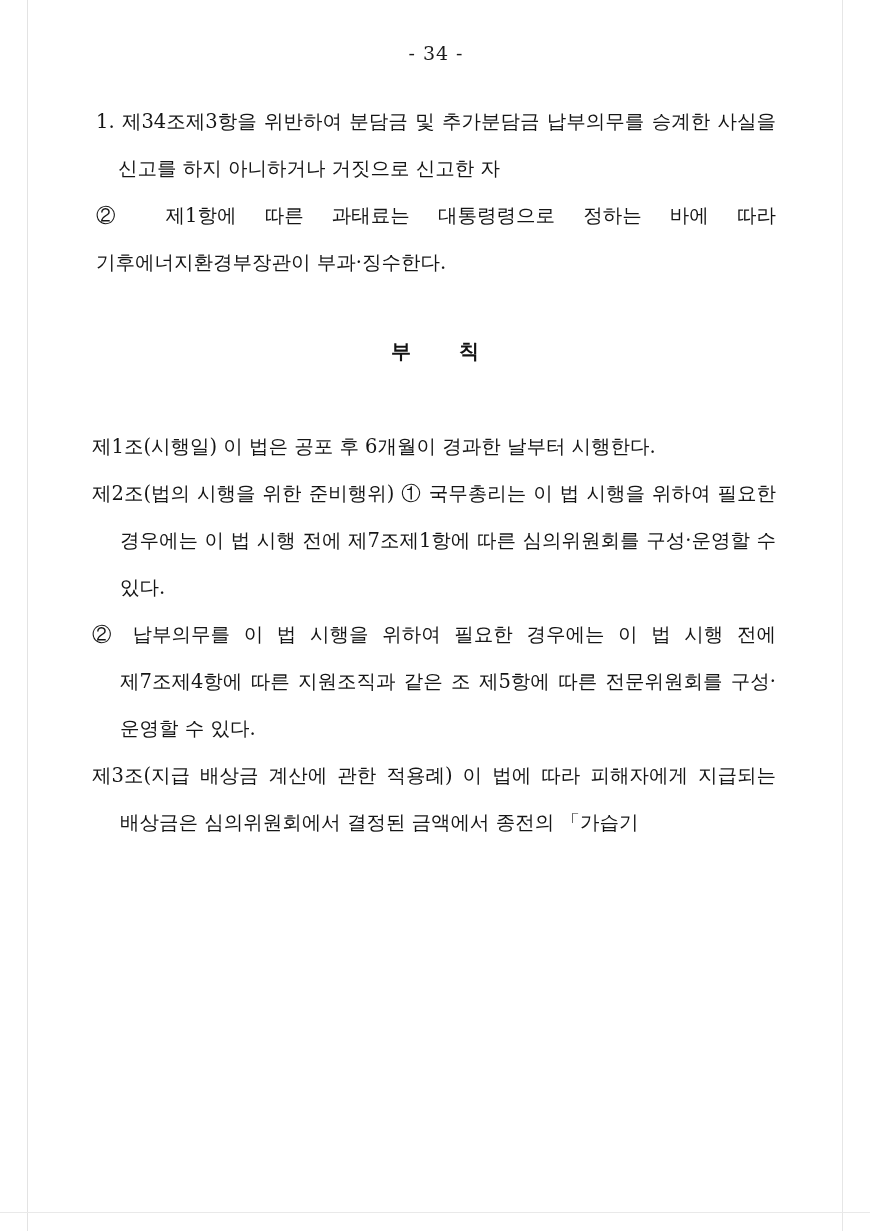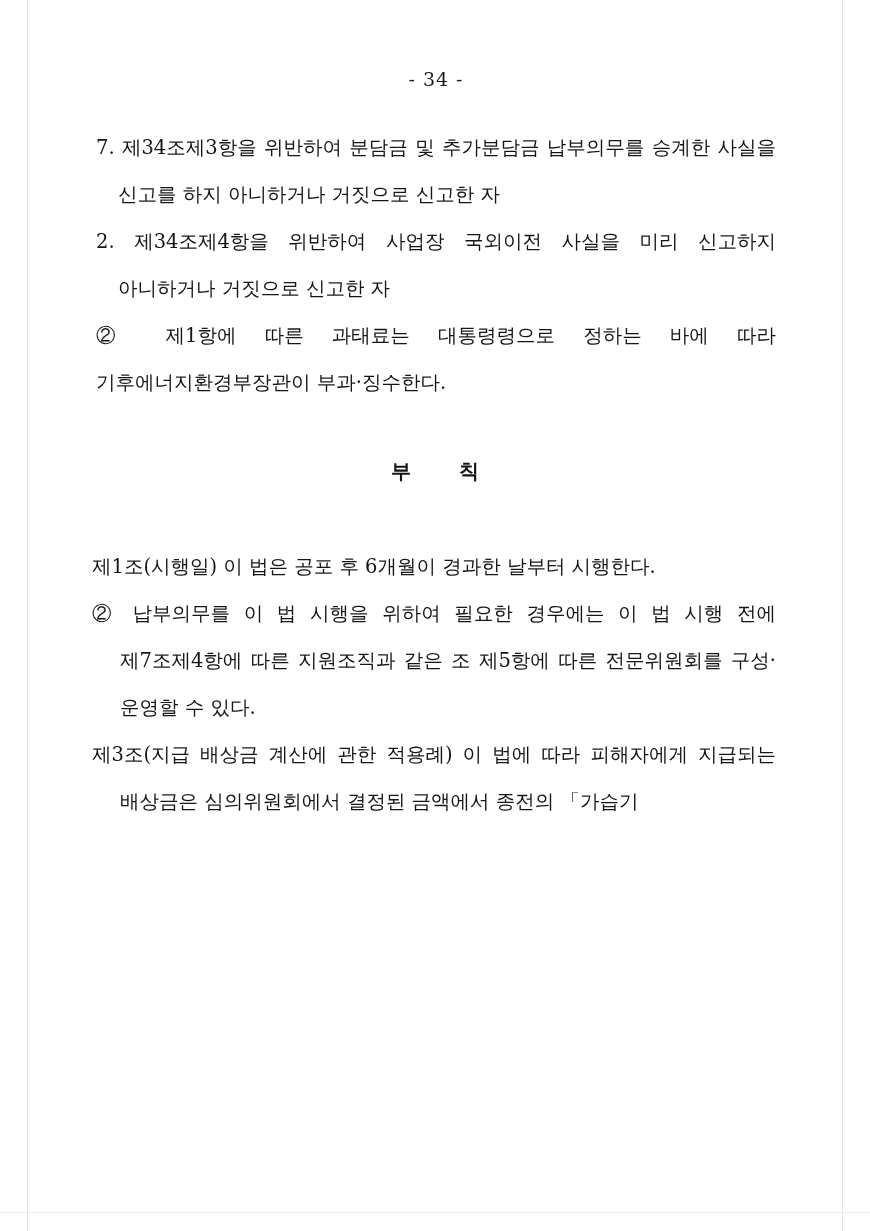--- a/index.html
+++ b/index.html
@@ -41,21 +41,21 @@
     left: 0;
     bottom: 18px;
     width: 870px;
     height: 1px;
     background: #e9e9e9;
   }
 
   .content {
     position: absolute;
     left: 96px;
-    top: 68px;
+    top: 42px;
     width: 680px;
   }
 
   .page-number {
     text-align: center;
     font-size: 19px;
     letter-spacing: 1px;
     color: #1b1b1b;
     margin-bottom: 34px;
   }
@@ -107,33 +107,33 @@
 
 <div class="page">
   <div class="page-edge-left"></div>
   <div class="page-edge-right"></div>
   <div class="page-edge-bottom"></div>
 
   <div class="content">
 
     <div class="page-number">- 34 -</div>
 
-    <p class="para indent-1">7. 제34조제3항을 위반하여 분담금 및 추가분담금 납부의무를 승계한 사실을 신고를 하지 아니하거나 거짓으로 신고한 자</p>
+    <p class="para indent-1">1. 제34조제3항을 위반하여 분담금 및 추가분담금 납부의무를 승계한 사실을 신고를 하지 아니하거나 거짓으로 신고한 자</p>
 
-    <p class="para indent-1">2. 제34조제4항을 위반하여 사업장 국외이전 사실을 미리 신고하지 아니하거나 거짓으로 신고한 자</p>
 
     <p class="para indent-han">② 제1항에 따른 과태료는 대통령령으로 정하는 바에 따라 기후에너지환경부장관이 부과·징수한다.</p>
 
     <div class="section-title">
       <span>부</span><span class="gap"></span><span>칙</span>
     </div>
 
     <div class="addenda">
       <p class="para">제1조(시행일) 이 법은 공포 후 6개월이 경과한 날부터 시행한다.</p>
 
+      <p class="para indent-hang">제2조(법의 시행을 위한 준비행위) ① 국무총리는 이 법 시행을 위하여 필요한 경우에는 이 법 시행 전에 제7조제1항에 따른 심의위원회를 구성·운영할 수 있다.</p>
 
       <p class="para indent-hang">② 납부의무를 이 법 시행을 위하여 필요한 경우에는 이 법 시행 전에 제7조제4항에 따른 지원조직과 같은 조 제5항에 따른 전문위원회를 구성·운영할 수 있다.</p>
 
 
       <p class="para indent-hang">제3조(지급 배상금 계산에 관한 적용례) 이 법에 따라 피해자에게 지급되는 배상금은 심의위원회에서 결정된 금액에서 종전의 「가습기</p>
     </div>
 
   </div>
 </div>
 

